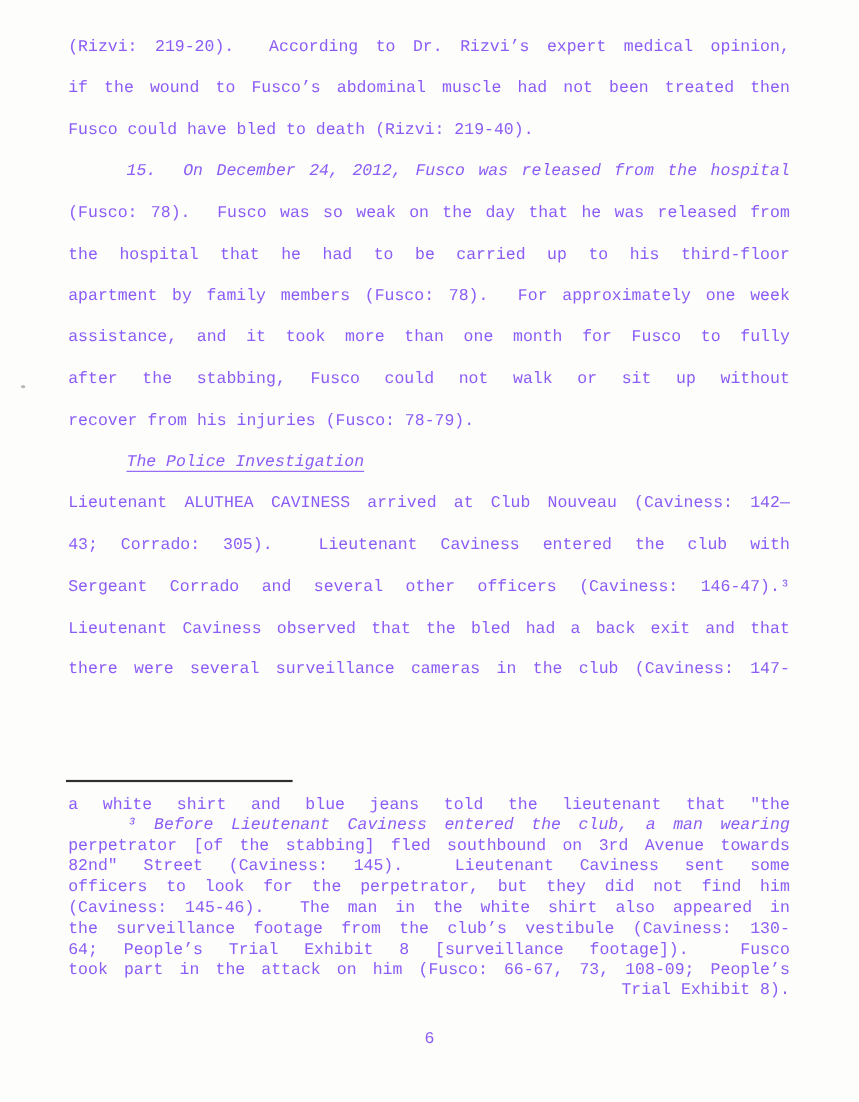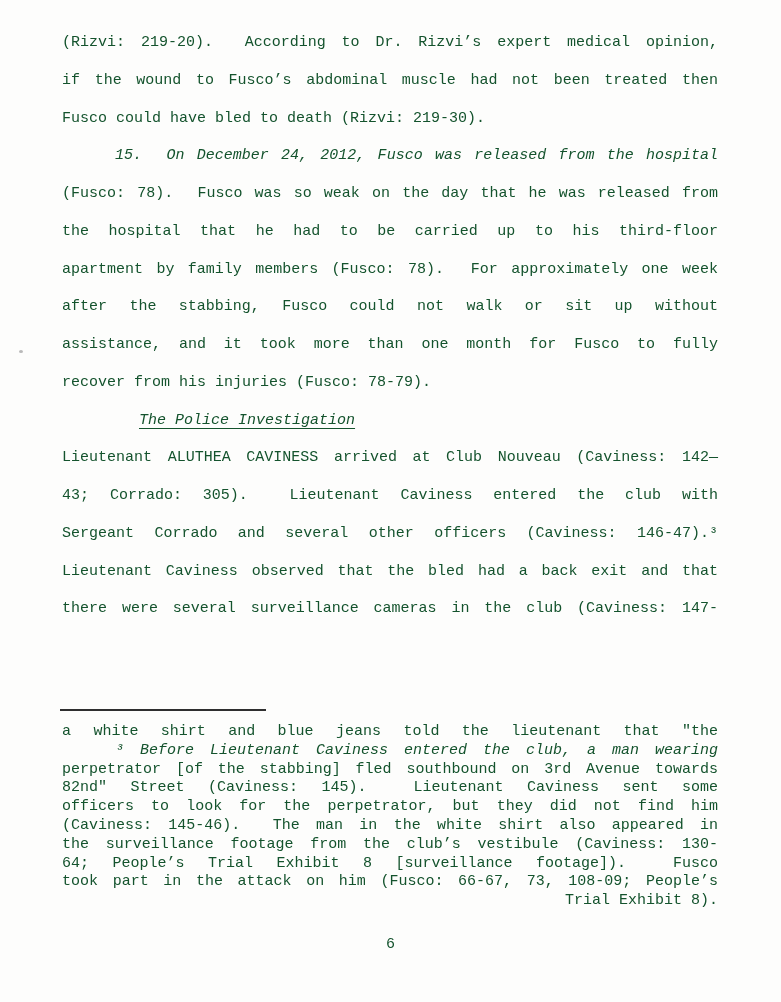--- a/index.html
+++ b/index.html
@@ -7,21 +7,21 @@
     padding: 0;
     background: #e8e8e8;
   }
   .page {
     position: relative;
     width: 781px;
     height: 1002px;
     background: #fdfdfc;
     overflow: hidden;
     font-family: "Liberation Mono", "DejaVu Sans Mono", monospace;
-    color: #14532d;
+    color: #8b5cf6;
   }
   .body-text {
     position: absolute;
     left: 62px;
     top: 24px;
     width: 656px;
     font-size: 15px;
   }
   .bl {
     line-height: 37.75px;
@@ -39,21 +39,20 @@
   .ind {
     padding-left: 53px;
     font-style: italic;
   }
   .bl.j.ind {
     text-align-last: justify;
   }
   .heading-underline {
     text-decoration: underline;
     text-underline-offset: 4px;
-    margin-left: 24px;
   }
   .footnote-rule {
     position: absolute;
     left: 60px;
     top: 709px;
     width: 206px;
     height: 2px;
     background: #2f2f2f;
   }
   .footnote {
@@ -95,27 +94,27 @@
 </head>
 <body>
 
 <div class="page">
 
   <div class="speck"></div>
 
   <div class="body-text">
     <div class="bl j">(Rizvi: 219-20).&nbsp; According to Dr. Rizvi’s expert medical opinion,</div>
     <div class="bl j">if the wound to Fusco’s abdominal muscle had not been treated then</div>
-    <div class="bl l">Fusco could have bled to death (Rizvi: 219-30).</div>
+    <div class="bl l">Fusco could have bled to death (Rizvi: 219-40).</div>
     <div class="bl j ind">15.&nbsp; On December 24, 2012, Fusco was released from the hospital</div>
     <div class="bl j">(Fusco: 78).&nbsp; Fusco was so weak on the day that he was released from</div>
     <div class="bl j">the hospital that he had to be carried up to his third-floor</div>
     <div class="bl j">apartment by family members (Fusco: 78).&nbsp; For approximately one week</div>
+    <div class="bl j">assistance, and it took more than one month for Fusco to fully</div>
     <div class="bl j">after the stabbing, Fusco could not walk or sit up without</div>
-    <div class="bl j">assistance, and it took more than one month for Fusco to fully</div>
     <div class="bl l">recover from his injuries (Fusco: 78-79).</div>
     <div class="bl l ind"><span class="heading-underline">The Police Investigation</span></div>
     <div class="bl j">Lieutenant ALUTHEA CAVINESS arrived at Club Nouveau (Caviness: 142—</div>
     <div class="bl j">43; Corrado: 305).&nbsp; Lieutenant Caviness entered the club with</div>
     <div class="bl j">Sergeant Corrado and several other officers (Caviness: 146-47).³</div>
     <div class="bl j">Lieutenant Caviness observed that the bled had a back exit and that</div>
     <div class="bl j">there were several surveillance cameras in the club (Caviness: 147-</div>
   </div>
 
   <div class="footnote-rule"></div>

